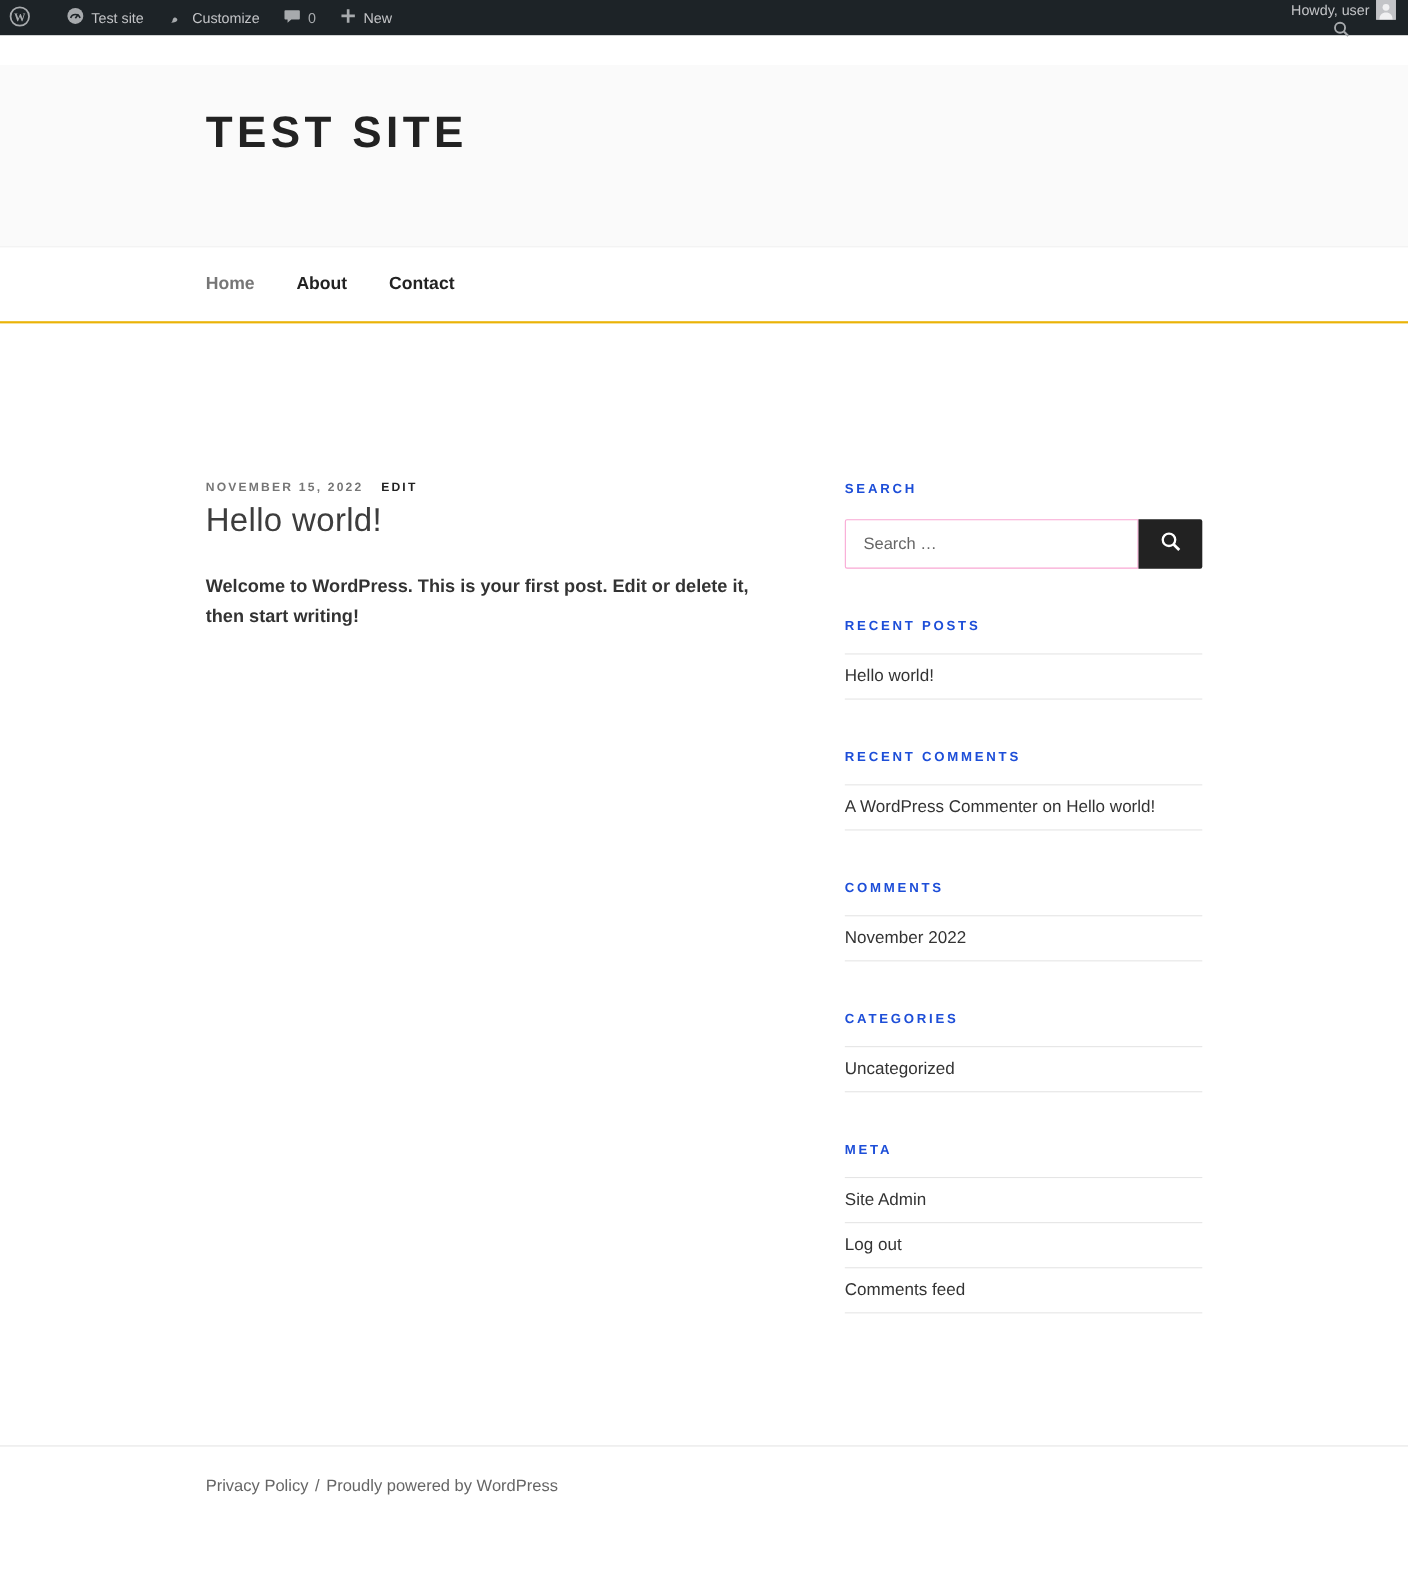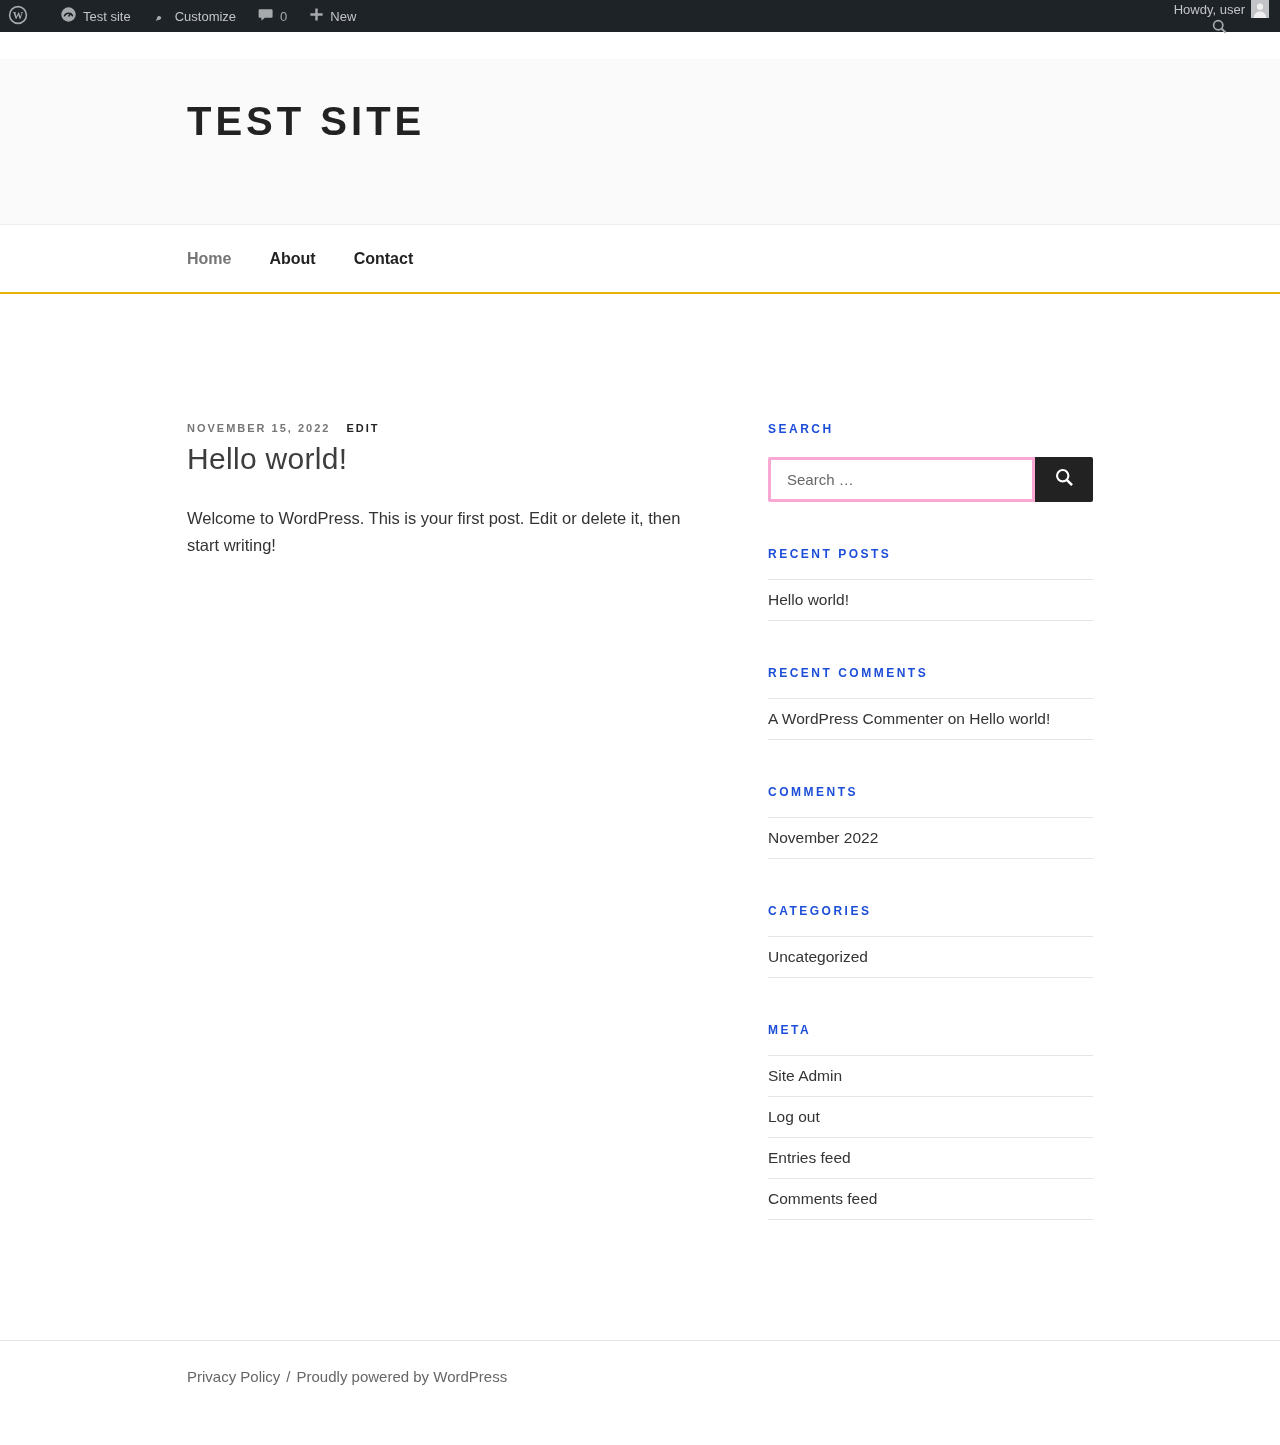--- a/index.html
+++ b/index.html
@@ -92,21 +92,21 @@
 
   
   .site-content { padding-top: 90px; padding-bottom: 120px; }
   .page-title {
     margin: 0;
     font-size: 15px;
     font-weight: 700;
     letter-spacing: 3.5px;
     color: #222;
   }
-  .content-row { display: flex; margin-top: 38px; justify-content: flex-end; }
+  .content-row { display: flex; margin-top: 53px; justify-content: flex-end; }
   .main-col { width: 513px; }
   .sidebar-col { width: 325px; margin-left: 68px; }
 
   .entry-meta {
     font-size: 11px;
     font-weight: 700;
     letter-spacing: 2px;
     color: #767676;
   }
   .entry-meta .date-link { color: #767676; }
@@ -117,20 +117,21 @@
     font-weight: 400;
     letter-spacing: 0.3px;
     color: #3d3d3d;
   }
   .entry-title a { color: #3d3d3d; }
   .entry-body {
     margin-top: 29px;
     font-size: 16.5px;
     line-height: 1.65;
     color: #333;
+    font-weight: bold;
   }
 
   
   .widget { margin-bottom: 45px; }
   .widget-title {
     margin: 0 0 18px;
     font-size: 12px;
     font-weight: 700;
     letter-spacing: 2.5px;
     color: #1d4ed8;
@@ -144,21 +145,21 @@
     border-bottom: 1px solid #e5e5e5;
     font-size: 15.5px;
     color: #333;
   }
   .widget-list li a { color: #333; }
 
   .search-form { display: flex; margin-top: 21px; }
   .search-input {
     flex: 1;
     height: 45px;
-    border: 3px solid #f9a8d4;
+    border: 1px solid #f9a8d4;
     border-radius: 2px 0 0 2px;
     padding: 16px 16px;
     font-size: 15px;
     font-family: "Liberation Sans", sans-serif;
     color: #444;
     background: #fff;
     outline: none;
   }
   .search-input::placeholder { color: #666; opacity: 1; }
   .search-button {
@@ -340,23 +341,20 @@
       <section class="widget" style="margin-bottom:0;">
         <h4 class="widget-title">META</h4>
         <ul class="widget-list">
           <li>
             <a href="#">Site Admin</a>
           </li>
           <li>
             <a href="#">Log out</a>
           </li>
           <li>
-            <a href="#">Entries feed</a>
-          </li>
-          <li>
             <a href="#">Comments feed</a>
           </li>
         </ul>
       </section>
 
     </aside>
   </div>
 </div>
 
 <footer class="site-footer">

